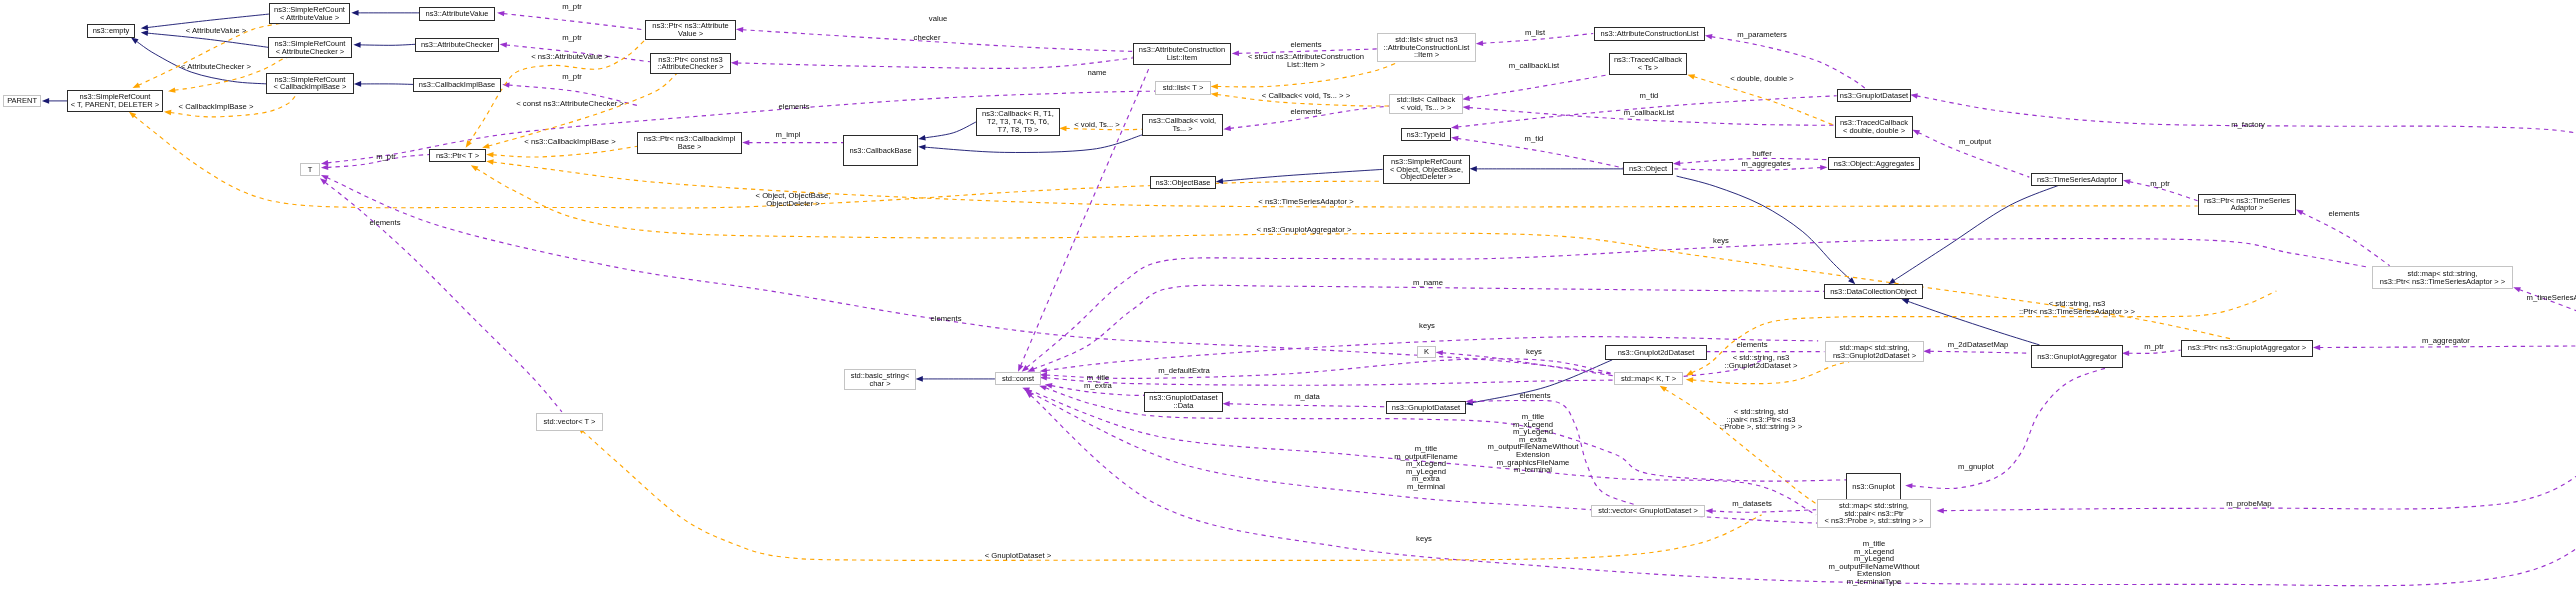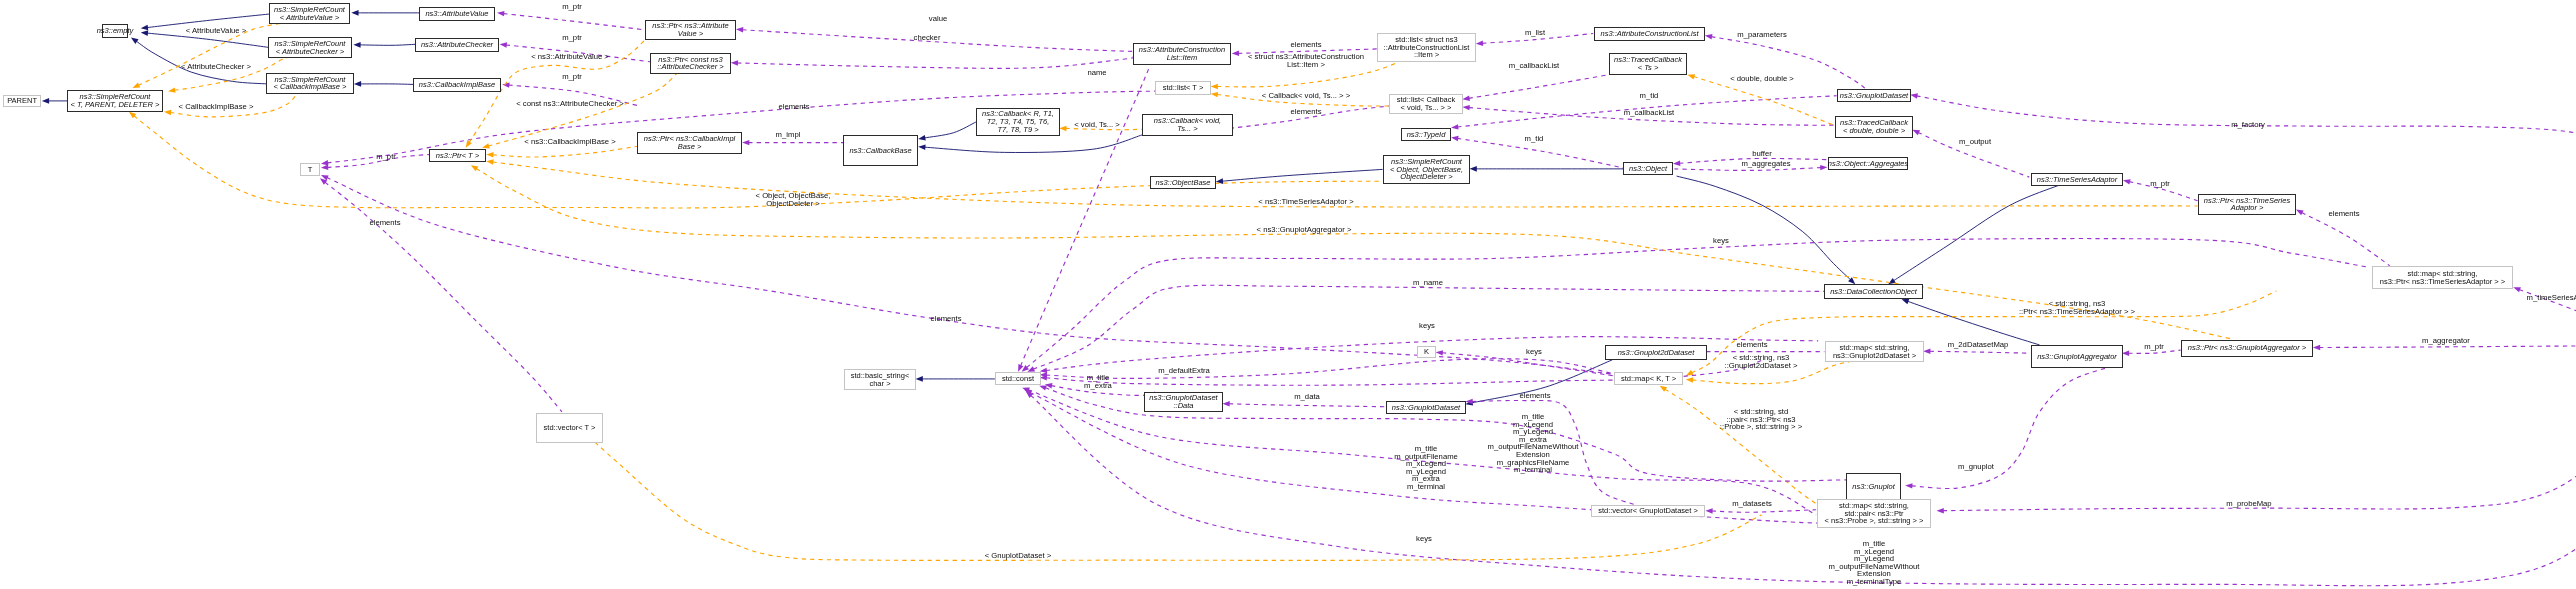--- a/index.html
+++ b/index.html
@@ -3,21 +3,21 @@
 <meta charset="utf-8">
 <title>ns3::GnuplotHelper collaboration diagram</title>
 <style>
   html,body{margin:0;padding:0;background:#ffffff;}
   #diagram{position:relative;width:2706px;height:589px;background:#ffffff;overflow:hidden;
            font-family:"Liberation Sans",sans-serif;}
   #edges{position:absolute;left:0;top:0;width:2706px;height:589px;}
   .node{position:absolute;box-sizing:border-box;display:flex;align-items:center;
         justify-content:center;text-align:center;background:#ffffff;
         font-size:7.5px;line-height:7.7px;color:#0d0d0d;}
-  .node.dark{border:0.8px solid #2b2b2b;font-style:italic;}
+  .node.dark{border:0.8px solid #2b2b2b;}
   .node.light{border:0.5px solid #c4c4c4;}
   .node .nl{display:block;white-space:pre;}
   .elabel{position:absolute;font-size:7.7px;line-height:7.6px;color:#0d0d0d;
           white-space:pre;text-align:center;transform:translate(-50%,-50%);}
 </style>
 </head>
 <body>
 
 <div id="diagram">
   <svg id="edges" width="2706" height="589" viewBox="0 0 5253 1144">
@@ -270,21 +270,21 @@
       <div>
         <span class="nl">PARENT</span>
       </div>
     </div>
   <div class="node dark" style="left:67px;top:90px;width:96px;height:21.6px">
       <div>
         <span class="nl">ns3::SimpleRefCount</span>
         <span class="nl">&lt; T, PARENT, DELETER &gt;</span>
       </div>
     </div>
-  <div class="node dark" style="left:102px;top:24px;width:26px;height:14.4px">
+  <div class="node dark" style="left:87px;top:24px;width:48px;height:14.4px">
       <div>
         <span class="nl">ns3::empty</span>
       </div>
     </div>
   <div class="node dark" style="left:269px;top:3.1px;width:81px;height:21px">
       <div>
         <span class="nl">ns3::SimpleRefCount</span>
         <span class="nl">&lt; AttributeValue &gt;</span>
       </div>
     </div>
@@ -348,21 +348,21 @@
         <span class="nl">ns3::CallbackBase</span>
       </div>
     </div>
   <div class="node dark" style="left:976px;top:108px;width:84px;height:28px">
       <div>
         <span class="nl">ns3::Callback&lt; R, T1,</span>
         <span class="nl">T2, T3, T4, T5, T6,</span>
         <span class="nl">T7, T8, T9 &gt;</span>
       </div>
     </div>
-  <div class="node dark" style="left:1142px;top:114px;width:91px;height:22px">
+  <div class="node dark" style="left:1142px;top:114px;width:81px;height:22px">
       <div>
         <span class="nl">ns3::Callback&lt; void,</span>
         <span class="nl">Ts... &gt;</span>
       </div>
     </div>
   <div class="node dark" style="left:1133px;top:43px;width:98px;height:21.6px">
       <div>
         <span class="nl">ns3::AttributeConstruction</span>
         <span class="nl">List::Item</span>
       </div>
@@ -422,21 +422,21 @@
       <div>
         <span class="nl">ns3::GnuplotDataset</span>
       </div>
     </div>
   <div class="node dark" style="left:1835px;top:116px;width:78px;height:22px">
       <div>
         <span class="nl">ns3::TracedCallback</span>
         <span class="nl">&lt; double, double &gt;</span>
       </div>
     </div>
-  <div class="node dark" style="left:1828px;top:157px;width:80px;height:13px">
+  <div class="node dark" style="left:1828px;top:157px;width:92px;height:13px">
       <div>
         <span class="nl">ns3::Object::Aggregates</span>
       </div>
     </div>
   <div class="node dark" style="left:2031px;top:173px;width:92px;height:13.4px">
       <div>
         <span class="nl">ns3::TimeSeriesAdaptor</span>
       </div>
     </div>
   <div class="node dark" style="left:2198px;top:194px;width:98px;height:20.6px">
@@ -503,21 +503,21 @@
       <div>
         <span class="nl">ns3::GnuplotAggregator</span>
       </div>
     </div>
   <div class="node dark" style="left:2181px;top:340px;width:132px;height:16.5px">
       <div>
         <span class="nl">ns3::Ptr&lt; ns3::GnuplotAggregator &gt;</span>
       </div>
     </div>
 
-  <div class="node light" style="left:536px;top:413px;width:67px;height:30px">
+  <div class="node light" style="left:536px;top:413px;width:67px;height:18px">
       <div>
         <span class="nl">std::vector&lt; T &gt;</span>
       </div>
     </div>
   <div class="node dark" style="left:1846px;top:473px;width:55px;height:27px">
       <div>
         <span class="nl">ns3::Gnuplot</span>
       </div>
     </div>
   <div class="node light" style="left:1591px;top:505px;width:114px;height:12.4px">

